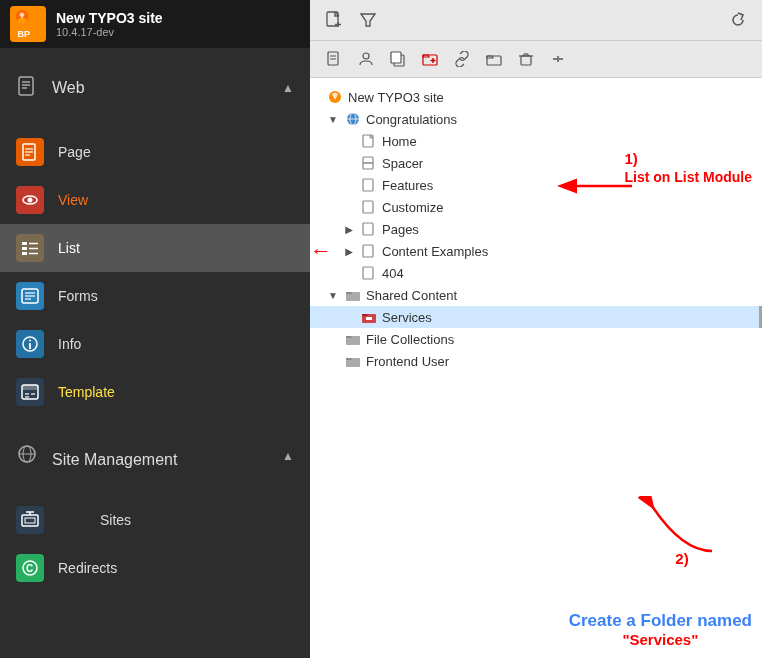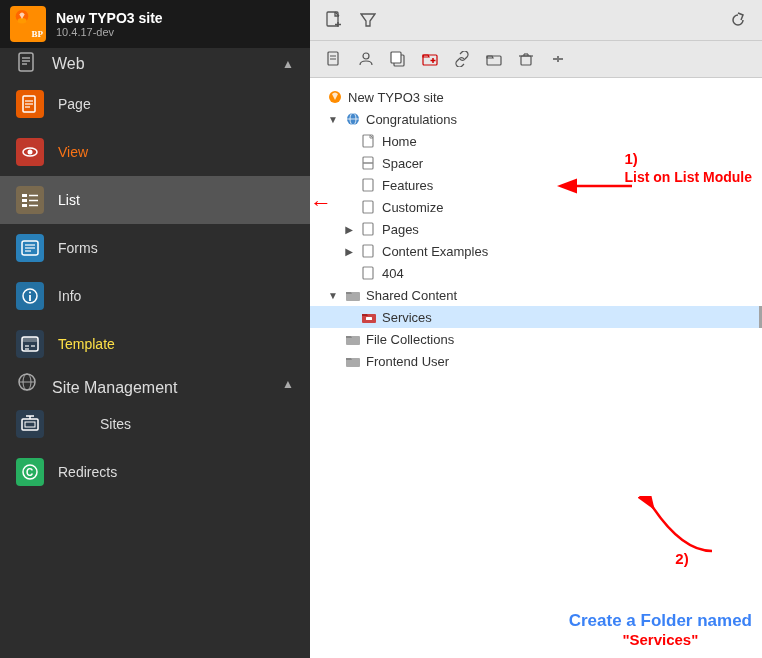--- a/index.html
+++ b/index.html
@@ -4,29 +4,29 @@
   <style>
     * { margin: 0; padding: 0; box-sizing: border-box; }
     body { width: 762px; height: 658px; font-family: Arial, sans-serif; display: flex; overflow: hidden; background: #1a1a1a; }
 
     
     .sidebar { width: 310px; background: #2d2d2d; display: flex; flex-direction: column; height: 658px; }
 
     
     .top-bar { background: #1a1a1a; display: flex; align-items: center; padding: 6px 10px; gap: 10px; height: 48px; }
     .top-bar-logo { width: 36px; height: 36px; background: #ff8c00; border-radius: 4px; display: flex; align-items: center; justify-content: center; color: white; font-weight: bold; font-size: 12px; position: relative; }
-    .top-bar-logo .bp-text { position: absolute; bottom: 3px; right: 3px; font-size: 9px; font-weight: bold; color: white; font-family: Liberation Serif, serif; }
+    .top-bar-logo .bp-text { position: absolute; bottom: 3px; right: 16px; font-size: 9px; font-weight: bold; color: white; }
     .top-bar-logo .typo3-icon { position: absolute; top: 3px; left: 3px; width: 18px; height: 18px; }
     .top-bar-title { color: white; }
     .top-bar-title .site-name { font-size: 14px; font-weight: bold; display: block; }
     .top-bar-title .version { font-size: 11px; color: #aaa; display: block; }
 
     
     .nav-group { }
-    .nav-group-header { display: flex; align-items: center; justify-content: space-between; padding: 3px 16px; color: #ccc; cursor: pointer; }
+    .nav-group-header { display: flex; align-items: center; justify-content: space-between; padding: 27px 16px; color: #ccc; cursor: pointer; }
     .nav-group-header .chevron { font-size: 12px; color: #aaa; }
 
     .nav-item { display: flex; align-items: center; padding: 10px 16px; cursor: pointer; gap: 14px; color: #ccc; }
     .nav-item.active { background: #555; color: white; }
     .nav-item .nav-icon { width: 28px; height: 28px; display: flex; align-items: center; justify-content: center; border-radius: 4px; flex-shrink: 0; }
     .nav-item .nav-label { font-size: 14px; }
 
     .icon-web { background: transparent; }
     .icon-page { background: #e85c00; }
     .icon-view { background: #c0392b; }

